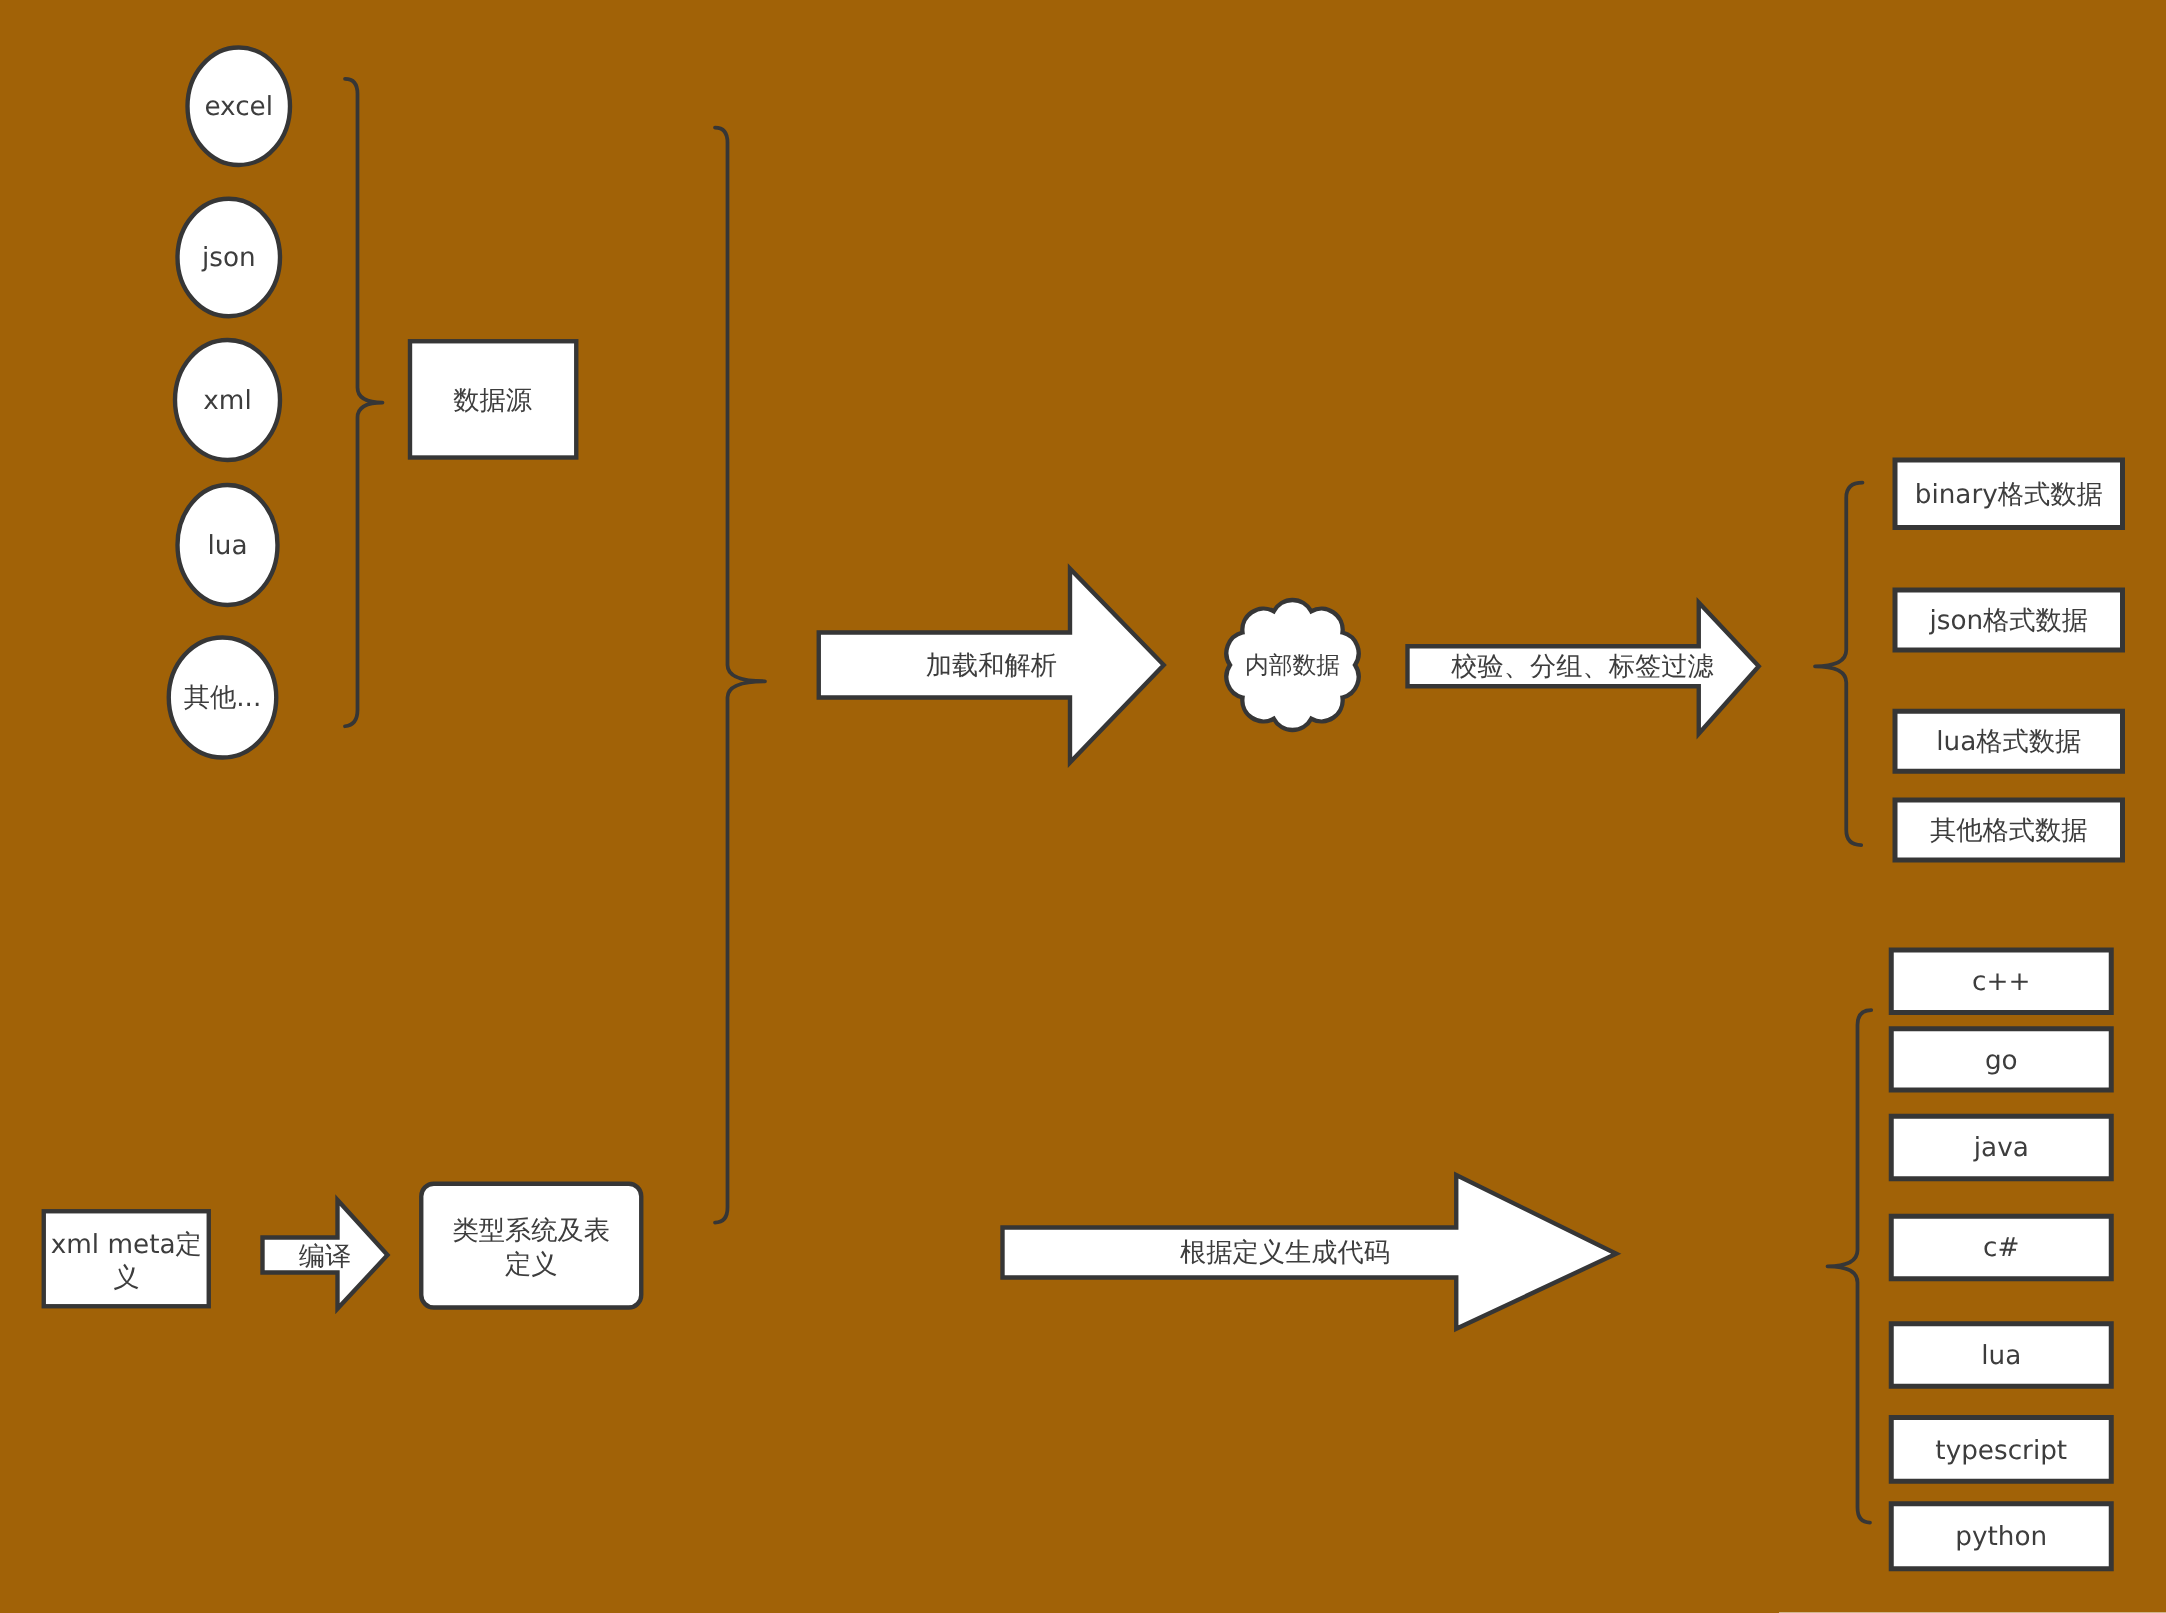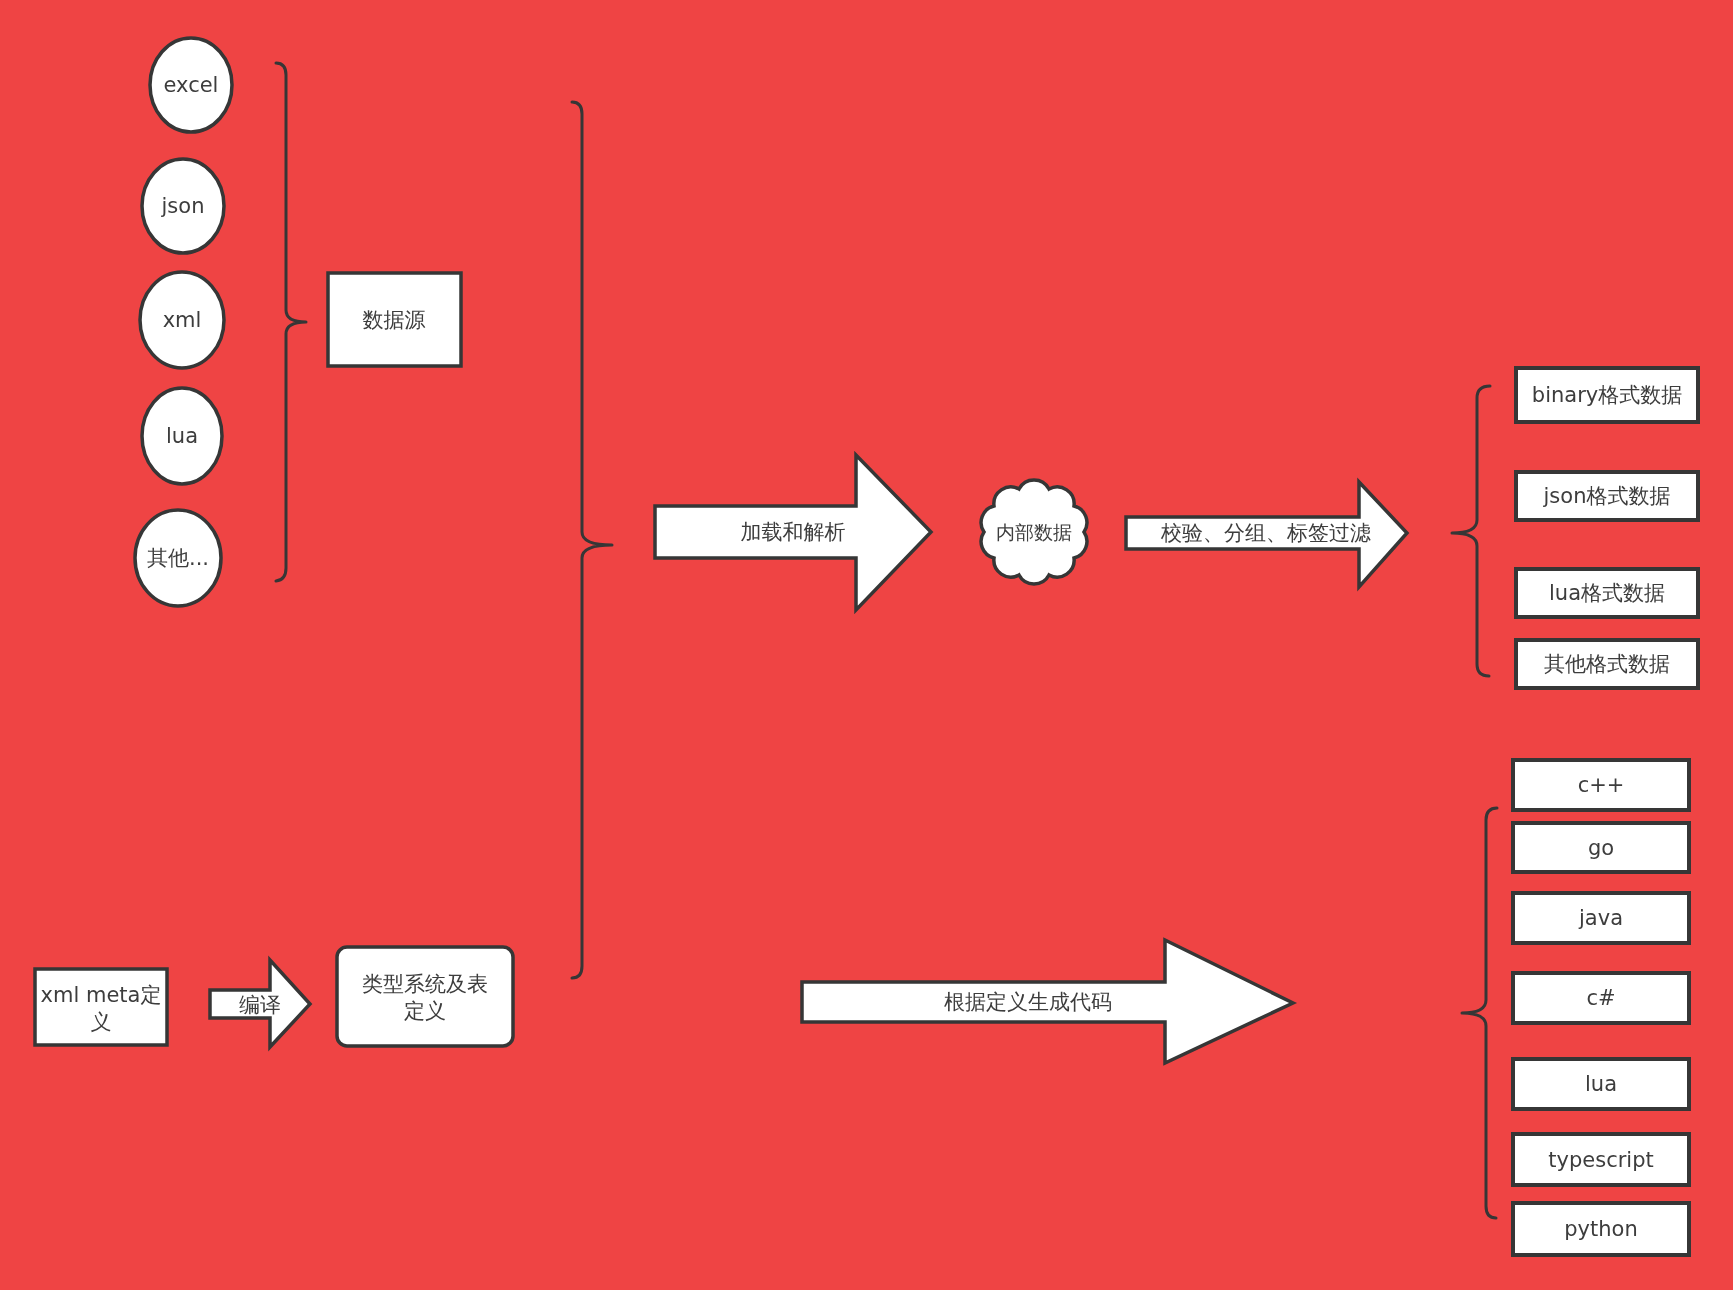--- a/index.html
+++ b/index.html
@@ -1,16 +1,16 @@
 <!DOCTYPE html>
 <html><head>
 <meta charset="utf-8">
 <style>
   html,body{margin:0;padding:0;background:#f7f7f7;}
-  .canvas{position:relative;width:1733px;height:1290px;background:#ef4444;overflow:hidden;}
+  .canvas{position:relative;width:1733px;height:1290px;background:#a16207;overflow:hidden;}
   svg{display:block;}
   .shape{fill:#ffffff;stroke:#363636;stroke-width:3.5;}
   .thick{stroke-width:4;}
   .brace{fill:none;stroke:#363636;stroke-width:3;stroke-linecap:round;stroke-linejoin:round;}
   .lbl{fill:#3d3d3d;font-family:"DejaVu Sans","Liberation Sans",sans-serif;
        font-size:21px;text-anchor:middle;dominant-baseline:central;}
   .lbl-sm{font-size:19px;}
 </style>
 </head>
 <body>

